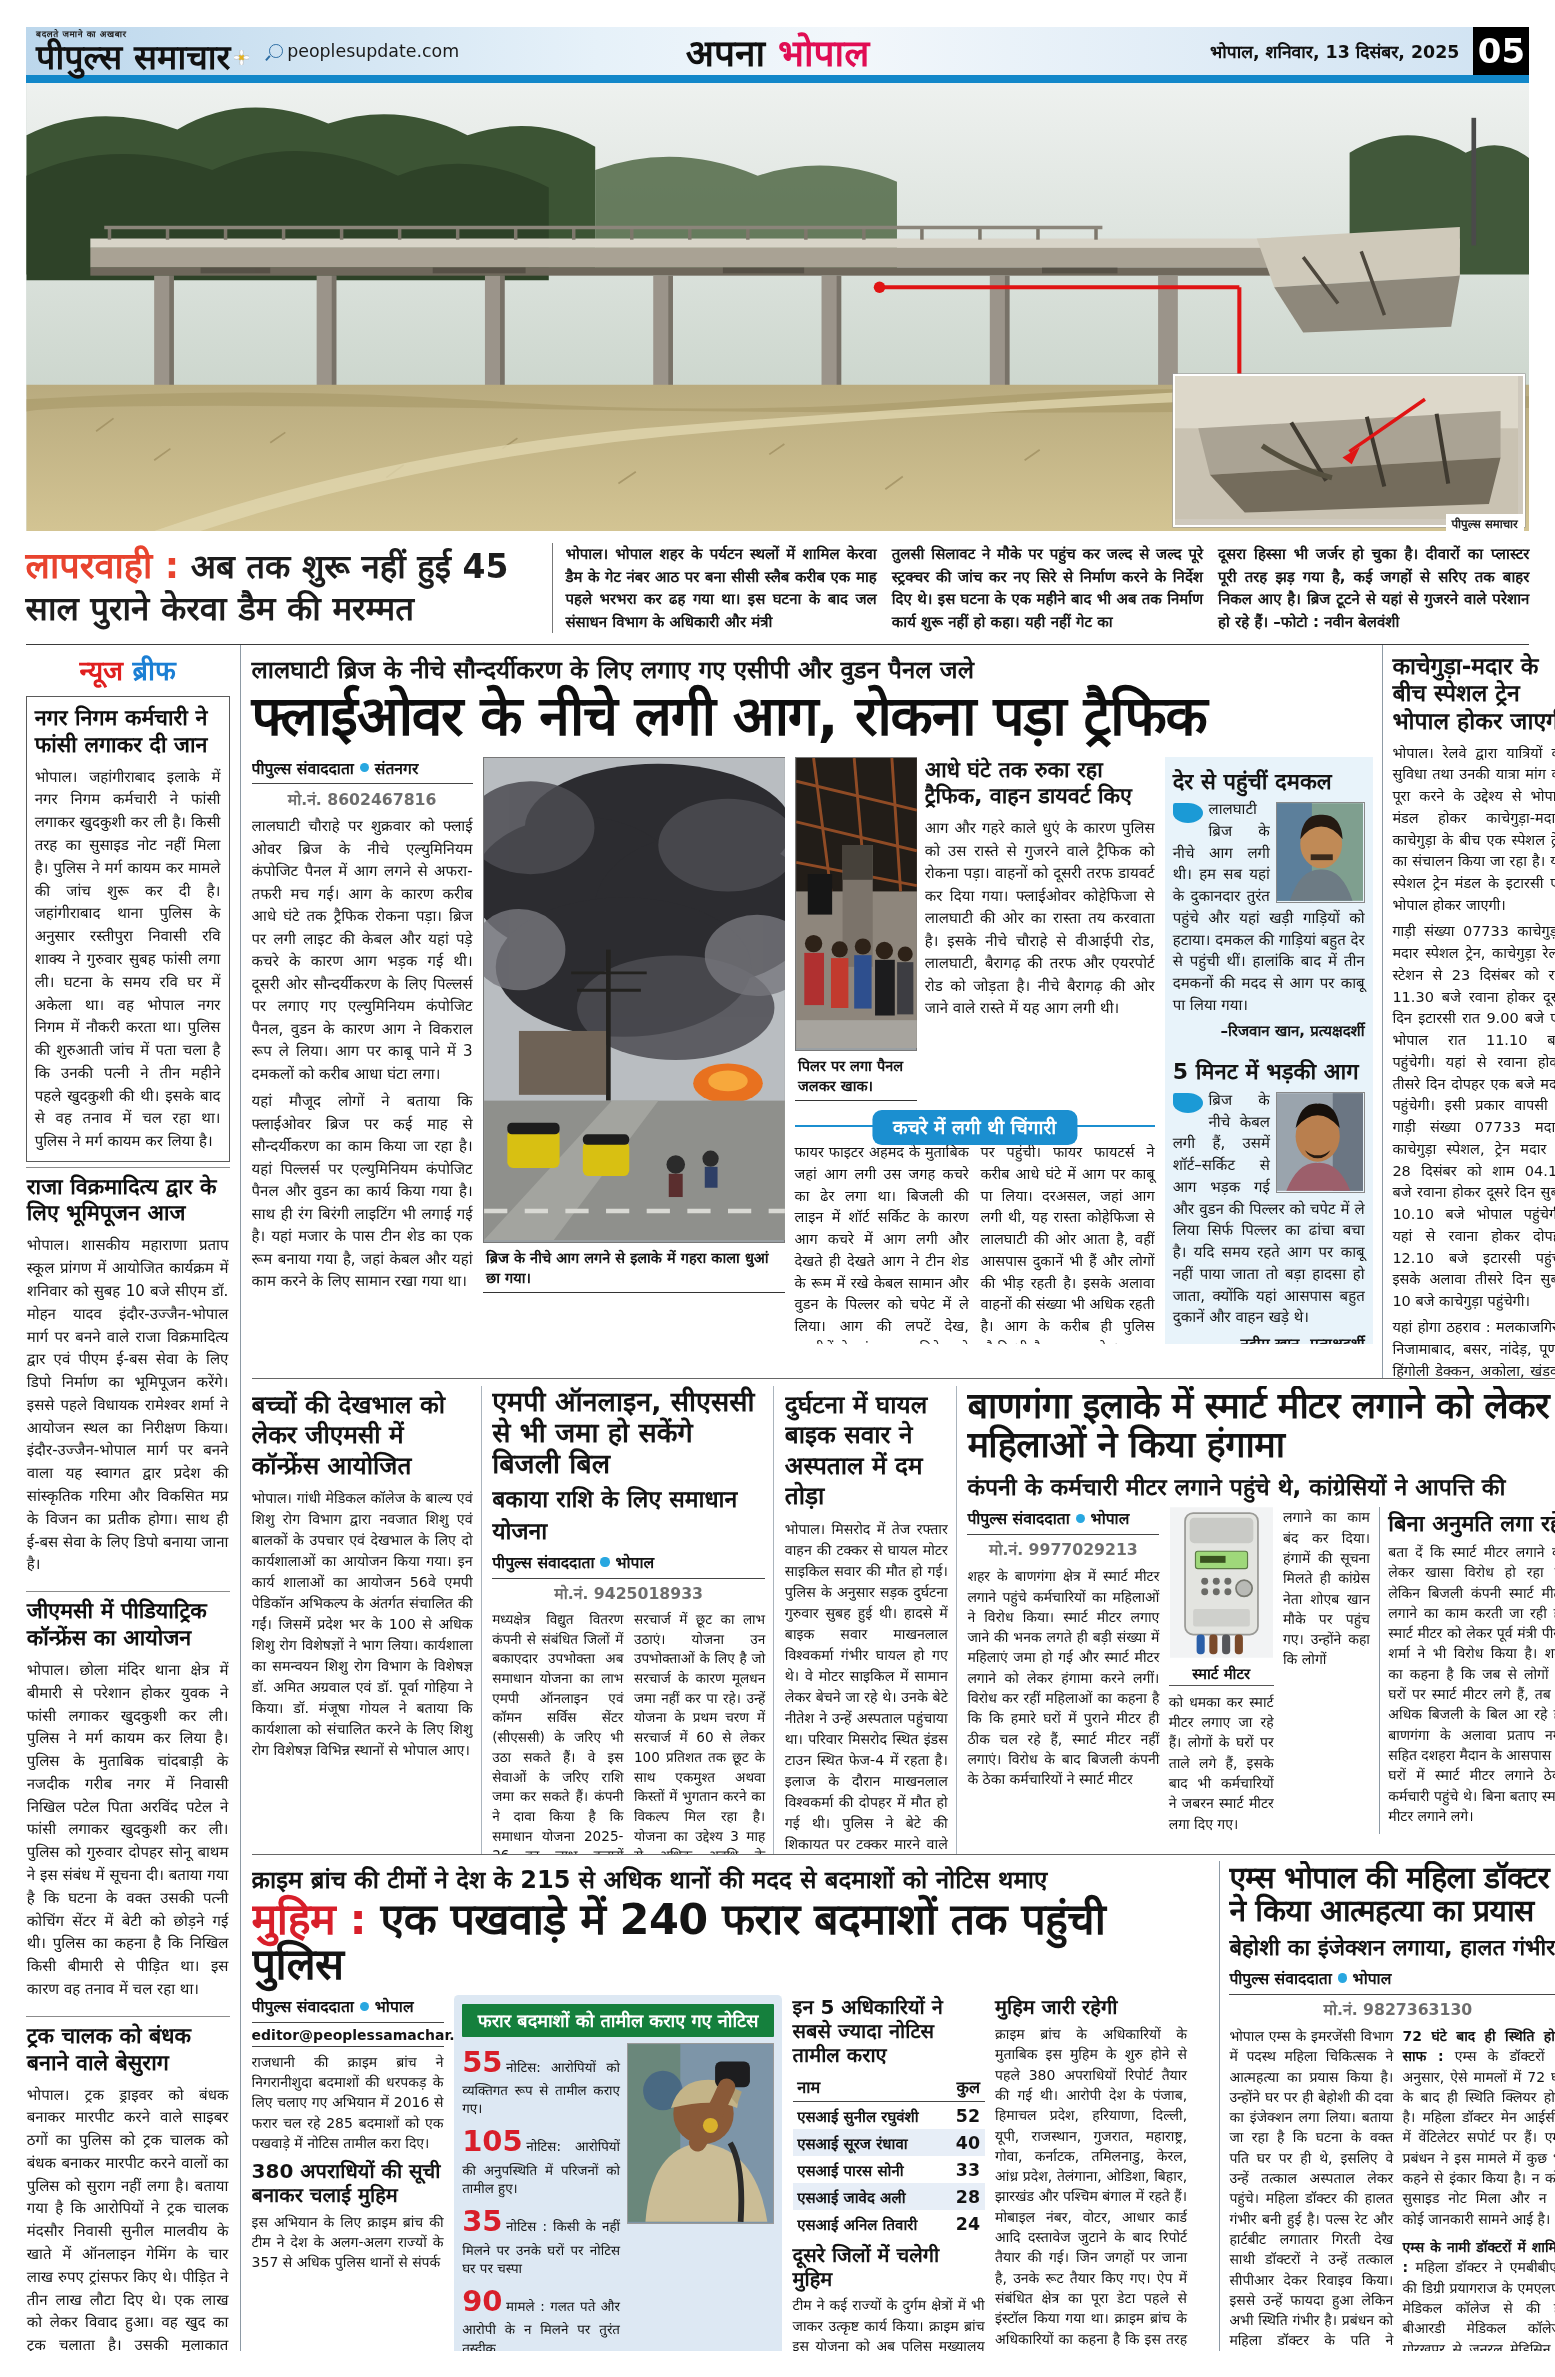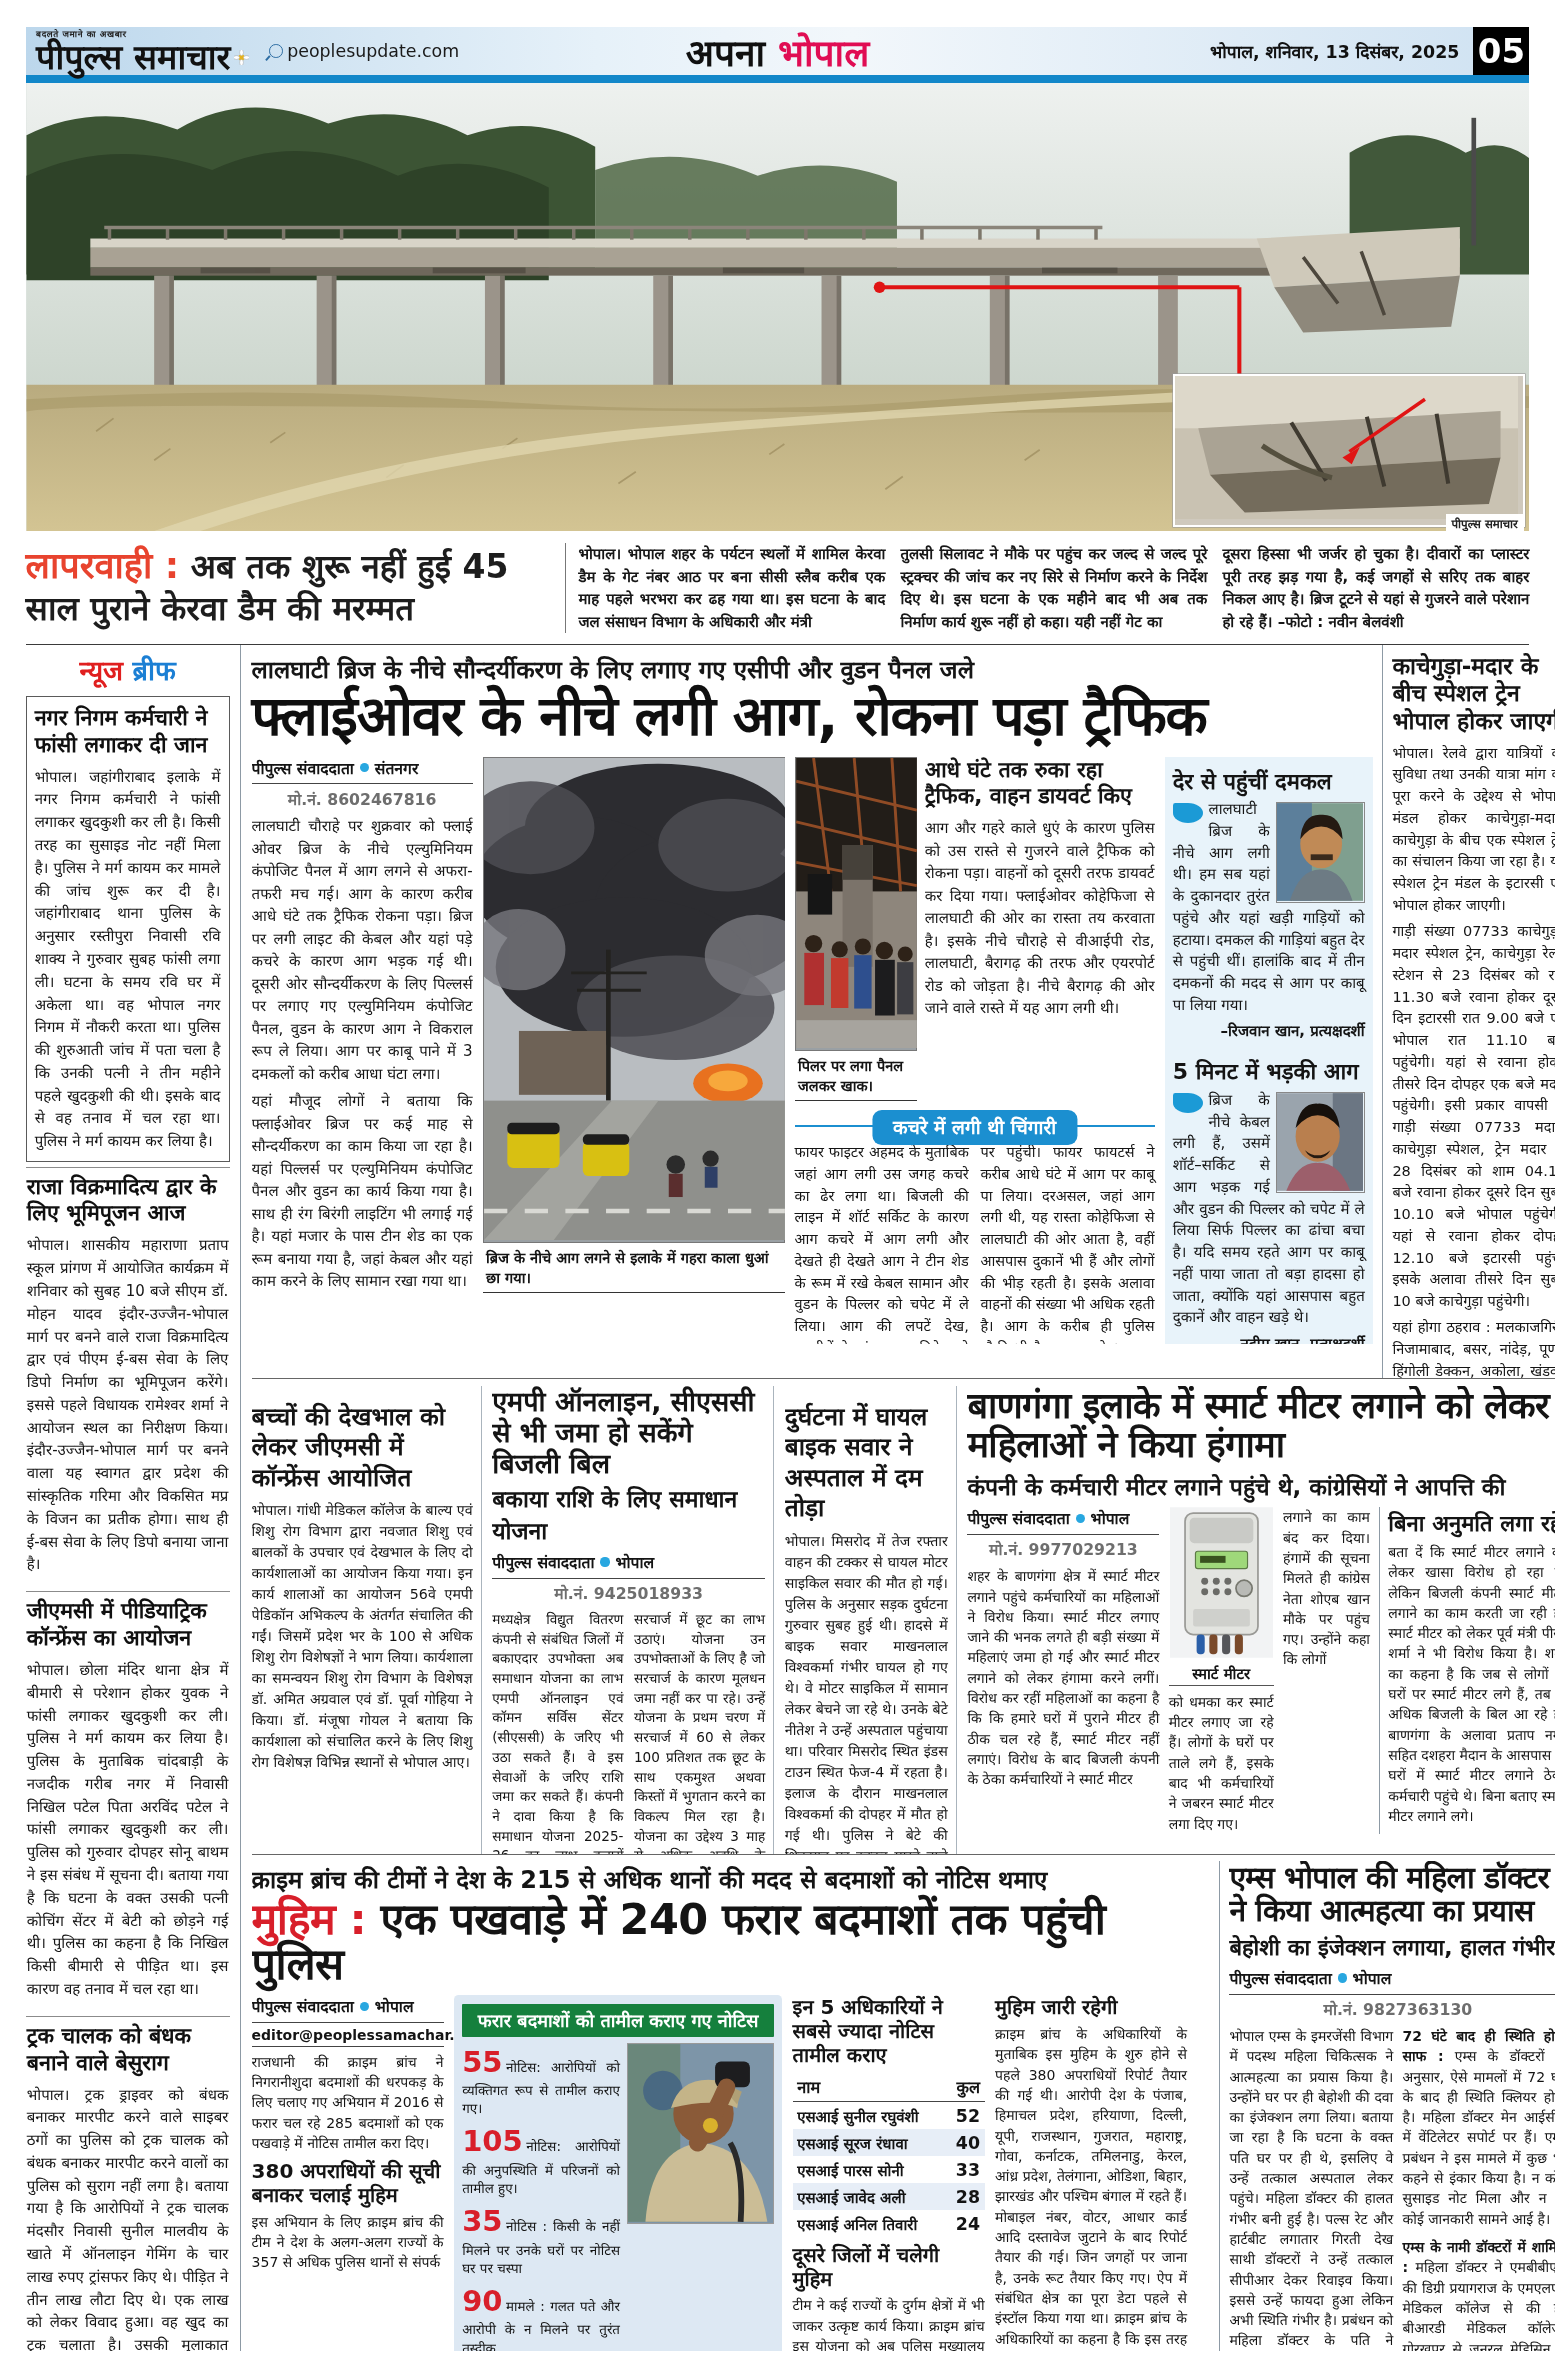--- a/index.html
+++ b/index.html
@@ -23,21 +23,21 @@
   .dateline{position:absolute;right:70px;font-size:17.4px;font-weight:700;color:#111;}
   .pageno{position:absolute;right:0;top:0;bottom:0;width:56px;background:#000;color:#fff;
           display:flex;align-items:center;justify-content:center;font-size:34px;font-weight:700;}
   .blue-strip{height:7.5px;background:#1287c9;}
   
   .lead-photo{position:relative;height:448px;background:#dfe5e2;overflow:hidden;}
   .lead-photo svg{display:block;}
   .inset{position:absolute;right:4.6px;bottom:3.5px;width:348px;height:149px;background:#cfc9bd;border:2.9px solid #fff;box-shadow:0 0 0 0.6px #999;}
   .photo-credit{position:absolute;right:5.8px;bottom:-1.2px;background:#fff;color:#222;font-size:11.6px;font-weight:700;padding:1.2px 5.8px;}
   
-  .lap-band{display:flex;border-bottom:1.7px solid #3a3a3a;padding:12.8px 0 10.5px 0;gap:28px;}
+  .lap-band{display:flex;border-bottom:1.7px solid #3a3a3a;padding:12.8px 0 10.5px 0;gap:15px;}
   .lap-head{width:511px;flex:0 0 auto;font-weight:800;line-height:1.25;font-size:33px;color:#1d1d1d;}
   .lap-head .lab{color:#e8432e;font-size:36px;}
   .lap-cols{flex:1;display:flex;gap:15px;}
   .lap-col{flex:1;font-size:15px;line-height:1.5;text-align:justify;font-weight:600;color:#171717;}
   .lap-col.first{border-left:1.2px solid #777;padding-left:12.8px;}
   
   .content{display:flex;height:1706px;}
   .rail{width:204px;flex:0 0 auto;border-right:1.2px solid #8d9aa5;padding-right:10.5px;overflow:hidden;}
   .rail-head{text-align:center;font-size:27px;font-weight:800;margin:5.8px 0 8.1px 0;}
   .rail-head .r{color:#e01f1f;} .rail-head .b{color:#1b7fd4;}
@@ -80,21 +80,21 @@
   .qface{float:right;width:87px;height:99px;margin:2.3px 0 3.5px 5.8px;border:0.6px solid #888;}
   .qattr{font-size:15px;font-weight:800;text-align:right;margin-top:3.5px;}
   .qattr span{font-weight:600;}
   
   .train{width:174px;flex:0 0 auto;border-left:1.2px solid #8d9aa5;padding-left:9.3px;overflow:hidden;}
   .train h2{font-size:23px;font-weight:800;line-height:1.2;margin:8.1px 0 7px 0;}
   .train p{font-size:14.5px;line-height:1.5;text-align:justify;margin:0 0 4.6px 0;}
   
   .row-c{display:flex;gap:10.5px;height:468px;border-top:1.2px solid #666;padding-top:7px;overflow:hidden;}
   .col-gmc{width:221px;flex:0 0 auto;border-right:0.6px solid #aab4bd;padding-right:8.1px;overflow:hidden;}
-  .col-gmc h3,.col-acc h3{font-size:24.4px;font-weight:800;line-height:1.25;margin:16px 0 7px 0;}
+  .col-gmc h3,.col-acc h3{font-size:24.4px;font-weight:800;line-height:1.25;margin:4px 0 7px 0;}
   .col-bill{width:273px;flex:0 0 auto;border-right:0.6px solid #aab4bd;padding-right:8.1px;overflow:hidden;}
   .col-bill h2{font-size:27px;font-weight:800;line-height:1.15;margin:0;}
   .col-bill .deck{font-size:23px;font-weight:700;margin:3.5px 0 4.6px 0;}
   .bill-cols{columns:2;column-gap:10.5px;font-size:13.6px;line-height:1.45;text-align:justify;}
   .bill-cols p{margin:0 0 3.5px 0;}
   .col-acc{width:163px;flex:0 0 auto;border-right:0.6px solid #aab4bd;padding-right:8.1px;overflow:hidden;}
   .col-acc p, .col-gmc p{font-size:14.2px;line-height:1.48;text-align:justify;margin:0;}
   .col-meter{flex:1;overflow:hidden;}
   .col-meter h2{font-size:36px;font-weight:800;line-height:1.1;margin:0 0 4.6px 0;letter-spacing:-0.6px;}
   .col-meter .deck{font-size:23px;font-weight:800;margin:0 0 5.8px 0;}

